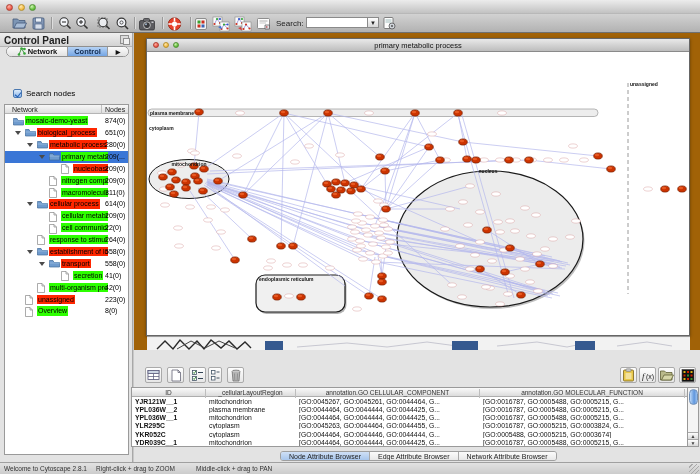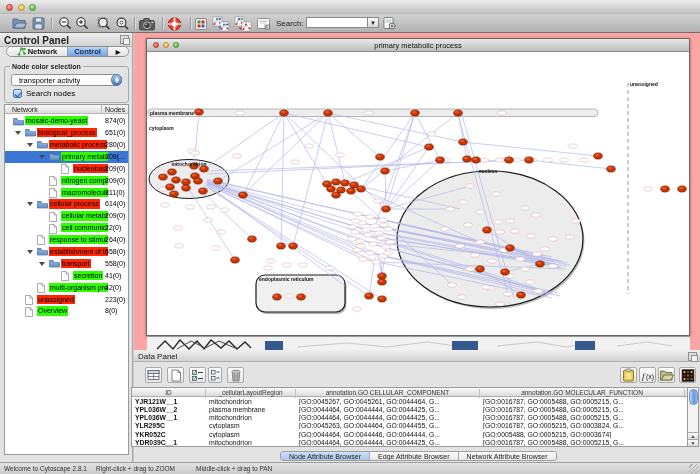--- a/index.html
+++ b/index.html
@@ -70,21 +70,21 @@
   .trow{position:relative;height:11.9px;width:123px;}
   .trow.sel{background:#3a76d6;}
   .tri{position:absolute;top:4px;width:0;height:0;border-left:3px solid transparent;
     border-right:3px solid transparent;border-top:4.5px solid #4a4a4a;}
   .ticon{position:absolute;top:1.5px;line-height:0;}
   .ticon svg{display:block;}
   .tlabel{position:absolute;top:1.2px;font-size:7px;line-height:9.2px;color:#000;padding:0 1px;white-space:nowrap;overflow:hidden;}
   .tcount{position:absolute;left:100px;top:1.2px;font-size:7px;line-height:9.2px;color:#000;white-space:nowrap;}
 
   
-  .desktop{position:absolute;left:134px;top:33px;width:566px;height:317px;background:#fca5a5;}
+  .desktop{position:absolute;left:134px;top:33px;width:566px;height:317px;background:#a16207;}
   .netwin{position:absolute;left:12px;top:5px;width:544px;height:298px;background:#fff;
     border:1px solid #666;box-shadow:0 1px 3px rgba(0,0,0,.4);}
   .netwin-title{position:absolute;left:0;top:0;width:100%;height:13px;
     background:linear-gradient(#e9e9e9,#bdbdbd);border-bottom:1px solid #8a8a8a;}
   .netwin-title .wt{position:absolute;left:0;right:0;top:2px;text-align:center;font-size:7.5px;color:#111;}
   .netwin-title .tl{top:3px;width:6px;height:6px;}
   .netwin-title .tl.red{left:6px;}
   .netwin-title .tl.yellow{left:16px;}
   .netwin-title .tl.green{left:26px;}
   .netcanvas{position:absolute;left:0;top:13px;width:542px;height:283px;background:#fff;overflow:hidden;}
@@ -276,30 +276,20 @@
           <circle cx="7.5" cy="6.5" r="1.3" fill="#37a837"></circle>
             <circle cx="7.5" cy="2" r="1.3" fill="#37a837"></circle>
         </svg>
         <span>Network</span>
       </div>
       <div class="cp-tab mosaic">
         <span>Control</span>
       </div>
       <div class="cp-tab arrow">
         <span>▶</span>
-      </div>
-    </div>
-    <div class="groupbox">
-      <div class="groupbox-label">Node color selection</div>
-      <div class="combo">
-        <span>transporter activity</span>
-        <div class="stepper">
-            <i class="up"></i>
-            <i class="dn"></i>
-          </div>
       </div>
     </div>
     <div class="checkrow">
       <div class="checkbox"></div>
       <span>Search nodes</span>
     </div>
     <div class="treebox">
       <div class="tree-header">
         <span class="c1">Network</span>
         <span class="vline"></span>
@@ -824,24 +814,20 @@
           <path d="M350 8 L390 4 L420 9 L440 5" stroke="#aab" fill="none" stroke-width="0.6"></path>
           <path d="M470 8 L500 4 L525 8" stroke="#aab" fill="none" stroke-width="0.6"></path>
           <rect x="118" y="3" width="18" height="10" fill="#35598f"></rect>
           <rect x="305" y="3" width="26" height="10" fill="#35598f"></rect>
           <rect x="428" y="3" width="20" height="10" fill="#35598f"></rect>
         </svg>
     </div>
   </div>
 
   <div class="dpanel">
-    <div class="dp-title">
-      <span>Data Panel</span>
-      <div class="float-icon"></div>
-    </div>
     <div class="dp-toolbar">
       <div class="dbtn" style="left:11px">
         <svg width="13" height="12">
           <rect x="1" y="1.5" width="11" height="9" fill="#fff" stroke="#557" stroke-width="0.8"></rect>
           <line x1="1" y1="4.5" x2="12" y2="4.5" stroke="#557" stroke-width="0.7"></line>
           <line x1="1" y1="7.5" x2="12" y2="7.5" stroke="#557" stroke-width="0.7"></line>
           <line x1="6.5" y1="1.5" x2="6.5" y2="10.5" stroke="#557" stroke-width="0.7"></line>
           <rect x="1" y="1.5" width="11" height="3" fill="#cdd6e4" stroke="#557" stroke-width="0.7"></rect>
         </svg>
       </div>

